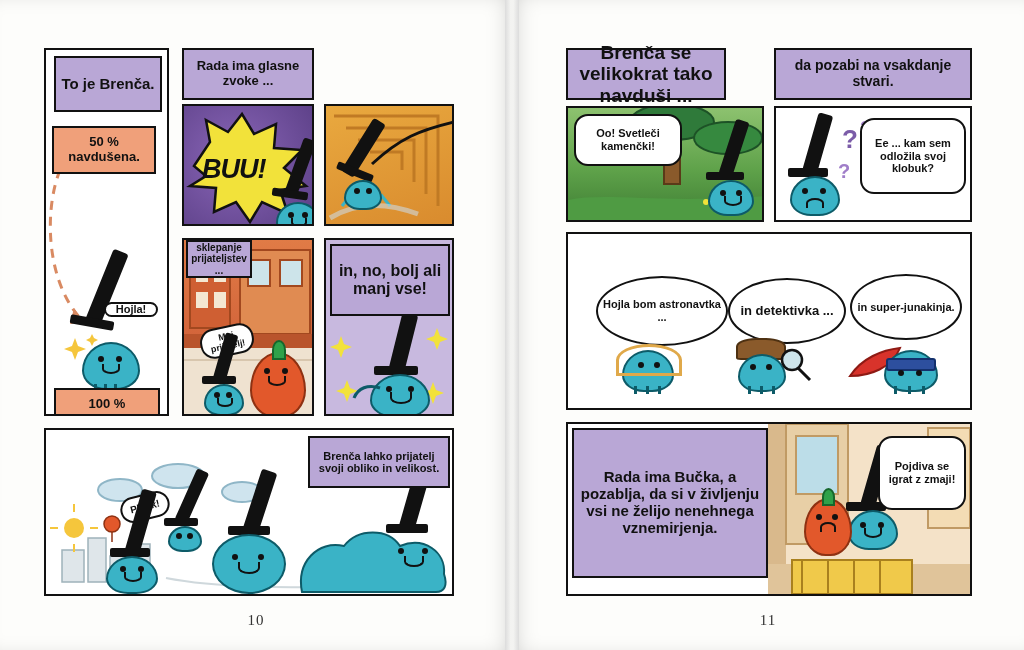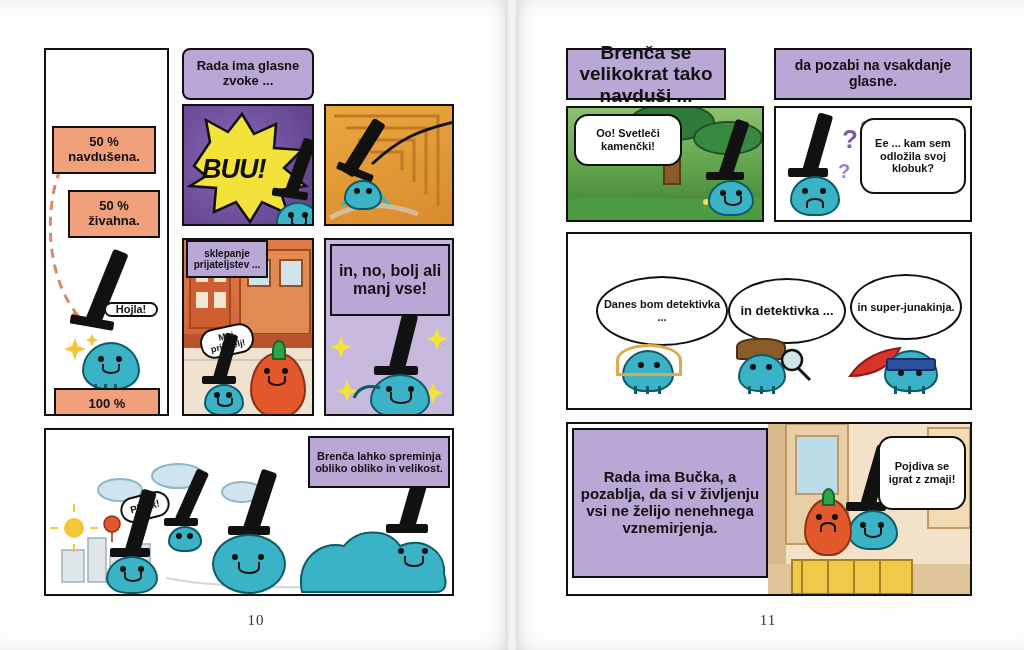--- a/index.html
+++ b/index.html
@@ -68,25 +68,25 @@
       <div class="eye" style="left:70px;top:306px;"></div>
       <div class="mouth" style="left:56px;top:314px;width:14px;height:8px;"></div>
       <div class="leg" style="left:48px;top:334px;height:8px;"></div>
       <div class="leg" style="left:58px;top:334px;height:8px;"></div>
       <div class="leg" style="left:68px;top:334px;height:8px;"></div>
       <svg width="40" height="30" style="position:absolute;left:16px;top:284px">
         <path d="M10 12 l3 -8 l3 8 l8 3 l-8 3 l-3 8 l-3 -8 l-8 -3 z" fill="#f5c63c"></path>
         <path d="M28 4 l2 -4 l2 4 l4 2 l-4 2 l-2 4 l-2 -4 l-4 -2 z" fill="#f5c63c"></path>
       </svg>
     </div>
+    <div class="cap" style="left:8px;top:6px;width:108px;height:56px;font-size:15px;">
+      <span>To je Brenča.</span>
+    </div>
     <div class="cap orange" style="left:6px;top:76px;width:104px;height:48px;font-size:13px;">
       <span>50 % navdušena.</span>
-    </div>
-    <div class="cap orange" style="left:22px;top:140px;width:92px;height:48px;font-size:13px;">
-      <span>50 % živahna.</span>
     </div>
     <div class="bubble" style="left:58px;top:252px;width:54px;height:15px;font-size:11px;">
       <span>Hojla!</span>
     </div>
     <div class="cap orange" style="left:8px;top:338px;width:106px;height:48px;font-size:13px;">
       <span>100 % vzhičena!</span>
     </div>
   </div>
 
   <div class="panel" style="left:182px;top:104px;width:132px;height:122px;background:#6f4f9e;">
@@ -100,21 +100,21 @@
 
     <div>
       <div class="hat" style="left:100px;top:30px;width:13px;height:58px;transform:rotate(20deg);border-radius:3px;"></div>
       <div class="hat-brim" style="left:88px;top:84px;width:36px;height:8px;transform:rotate(8deg);"></div>
       <div class="blob r" style="left:92px;top:96px;width:40px;height:30px;"></div>
       <div class="eye" style="left:104px;top:106px;"></div>
       <div class="eye" style="left:118px;top:106px;"></div>
       <div class="mouth" style="left:107px;top:112px;width:12px;height:7px;border-color:#111;"></div>
     </div>
   </div>
-  <div class="cap" style="left:182px;top:48px;width:132px;height:52px;font-size:13px;border-radius:8px;">
+  <div class="cap" style="left:182px;top:48px;width:132px;height:52px;font-size:13px;">
     <span>Rada ima glasne zvoke ...</span>
   </div>
 
   <div class="panel" style="left:324px;top:104px;width:130px;height:122px;background:#e8a33d;">
     <div style="position:absolute;inset:0;background:linear-gradient(160deg,#e9a93f,#d98b2e);"></div>
     <svg width="130" height="122" style="position:absolute;left:0;top:0">
       <g stroke="#c07a24" stroke-width="3" fill="none">
         <path d="M8 10 H112 V100"></path>
           <path d="M20 22 H100 V88"></path>
           <path d="M32 34 H88 V76"></path>
@@ -164,21 +164,21 @@
     </div>
 
     <div>
       <div style="position:absolute;left:66px;top:112px;width:52px;height:62px;background:#e2582b;border:2px solid #8e3112;border-radius:50% 50% 45% 45%/58% 58% 42% 42%;"></div>
       <div class="eye" style="left:80px;top:128px;"></div>
       <div class="eye" style="left:98px;top:128px;"></div>
       <div class="mouth" style="left:84px;top:136px;width:14px;height:8px;"></div>
       <div style="position:absolute;left:88px;top:100px;width:10px;height:16px;background:#2fa24a;border:2px solid #16662c;border-radius:50% 50% 0 0;"></div>
     </div>
   </div>
-  <div class="cap" style="left:186px;top:240px;width:82px;height:38px;font-size:10px;">
+  <div class="cap" style="left:186px;top:240px;width:66px;height:38px;font-size:10px;">
     <span>sklepanje prijateljstev ...</span>
   </div>
 
   <div class="panel" style="left:324px;top:238px;width:130px;height:178px;background:#b9a7d6;">
     <div style="position:absolute;inset:0;background:#c8b9df;"></div>
     <svg width="130" height="178" style="position:absolute;left:0;top:0">
       <g fill="#f2e23a">
         <path d="M12 104 l3 -8 l3 8 l8 3 l-8 3 l-3 8 l-3 -8 l-8 -3 z"></path>
         <path d="M108 96 l3 -8 l3 8 l8 3 l-8 3 l-3 8 l-3 -8 l-8 -3 z"></path>
         <path d="M18 148 l3 -8 l3 8 l8 3 l-8 3 l-3 8 l-3 -8 l-8 -3 z"></path>
@@ -260,21 +260,21 @@
       <div class="hat" style="left:352px;top:38px;width:16px;height:62px;transform:rotate(16deg);border-radius:3px;"></div>
       <div class="hat-brim" style="left:340px;top:94px;width:42px;height:9px;"></div>
       <svg width="160" height="70" style="position:absolute;left:250px;top:96px">
         <path d="M6 66 C0 36, 22 14, 48 20 C62 2, 92 2, 104 20 C128 10, 150 26, 148 48 C152 60, 148 66, 140 66 Z" fill="#3ab3c6" stroke="#0d5b68" stroke-width="2"></path>
       </svg>
       <div class="eye" style="left:352px;top:118px;"></div>
       <div class="eye" style="left:376px;top:118px;"></div>
       <div class="mouth" style="left:358px;top:126px;width:16px;height:9px;"></div>
     </div>
     <div class="cap" style="left:262px;top:6px;width:142px;height:52px;font-size:11px;">
-      <span>Brenča lahko spreminja obliko obliko in velikost.</span>
+      <span>Brenča lahko prijatelj svoji obliko in velikost.</span>
     </div>
   </div>
 
   <div class="pagenum" style="top:612px;">
     <span>10</span>
   </div>
 </div>
 
 <div class="page page-right">
 
@@ -320,27 +320,27 @@
       <div class="blob r" style="left:14px;top:68px;width:46px;height:36px;"></div>
       <div class="eye" style="left:26px;top:80px;"></div>
       <div class="eye" style="left:44px;top:80px;"></div>
       <div style="position:absolute;left:30px;top:90px;width:14px;height:8px;border:2px solid #111;border-bottom:none;border-radius:60% 60% 0 0;"></div>
     </div>
     <div class="bubble" style="left:84px;top:10px;width:106px;height:76px;font-size:11px;">
       <span>Ee ... kam sem odložila svoj klobuk?</span>
     </div>
   </div>
   <div class="cap" style="left:262px;top:48px;width:198px;height:52px;font-size:14px;">
-    <span>da pozabi na vsakdanje glasne.</span>
+    <span>da pozabi na vsakdanje stvari.</span>
   </div>
 
   <div class="panel" style="left:54px;top:232px;width:406px;height:178px;">
     <div style="position:absolute;inset:0;background:#fff;"></div>
     <div class="bubble round" style="left:28px;top:42px;width:132px;height:70px;font-size:11px;">
-      <span>Danes bom detektivka ...</span>
+      <span>Hojla bom astronavtka ...</span>
     </div>
     <div class="bubble round" style="left:160px;top:44px;width:118px;height:66px;font-size:13px;">
       <span>in detektivka ...</span>
     </div>
     <div class="bubble round" style="left:282px;top:40px;width:112px;height:66px;font-size:11px;">
       <span>in super‑junakinja.</span>
     </div>
 
     <div>
       <div class="blob r" style="left:54px;top:116px;width:48px;height:38px;"></div>

